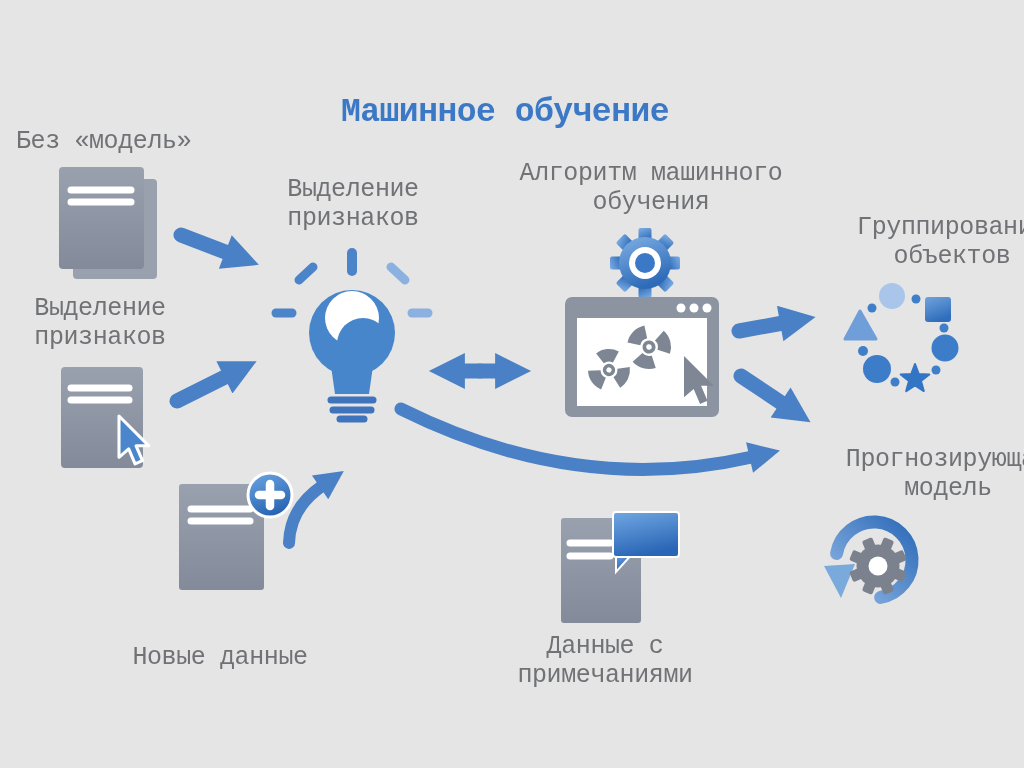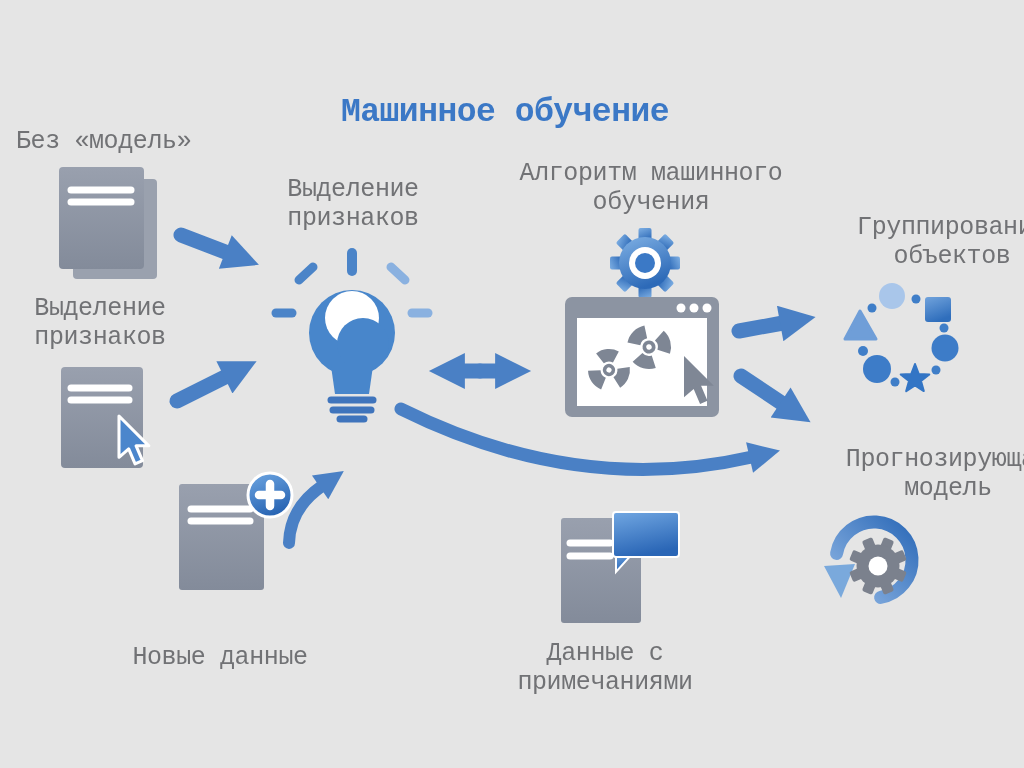--- a/index.html
+++ b/index.html
@@ -15,21 +15,21 @@
     position:absolute;left:145px;top:94px;width:720px;text-align:center;
     color:#3b78c6;font-size:33px;font-weight:700;letter-spacing:-0.5px;
   }
   #lbl-unsupervised{left:16px;top:128px;width:200px;text-align:left;}
   #lbl-feat-left{left:20px;top:295px;width:160px;}
   #lbl-feat-center{left:273px;top:176px;width:160px;}
   #lbl-ml-algo{left:516px;top:160px;width:270px;}
   #lbl-grouping{left:852px;top:214px;width:200px;}
   #lbl-predictive{left:833px;top:446px;width:230px;}
   #lbl-new-data{left:130px;top:599px;width:180px;margin-top:45px;}
-  #lbl-annotated{left:455px;top:633px;width:300px;margin-top:7px;}
+  #lbl-annotated{left:455px;top:633px;width:300px;}
   svg{position:absolute;left:0;top:0;}
 </style>
 </head>
 <body>
 
 <div id="canvas">
 
   <svg width="1024" height="768" viewBox="0 0 1024 768">
     <defs>
       <marker id="ah" viewBox="0 0 10 10" refX="0.8" refY="5" markerWidth="2.6" markerHeight="2.4" orient="auto" markerUnits="strokeWidth">

